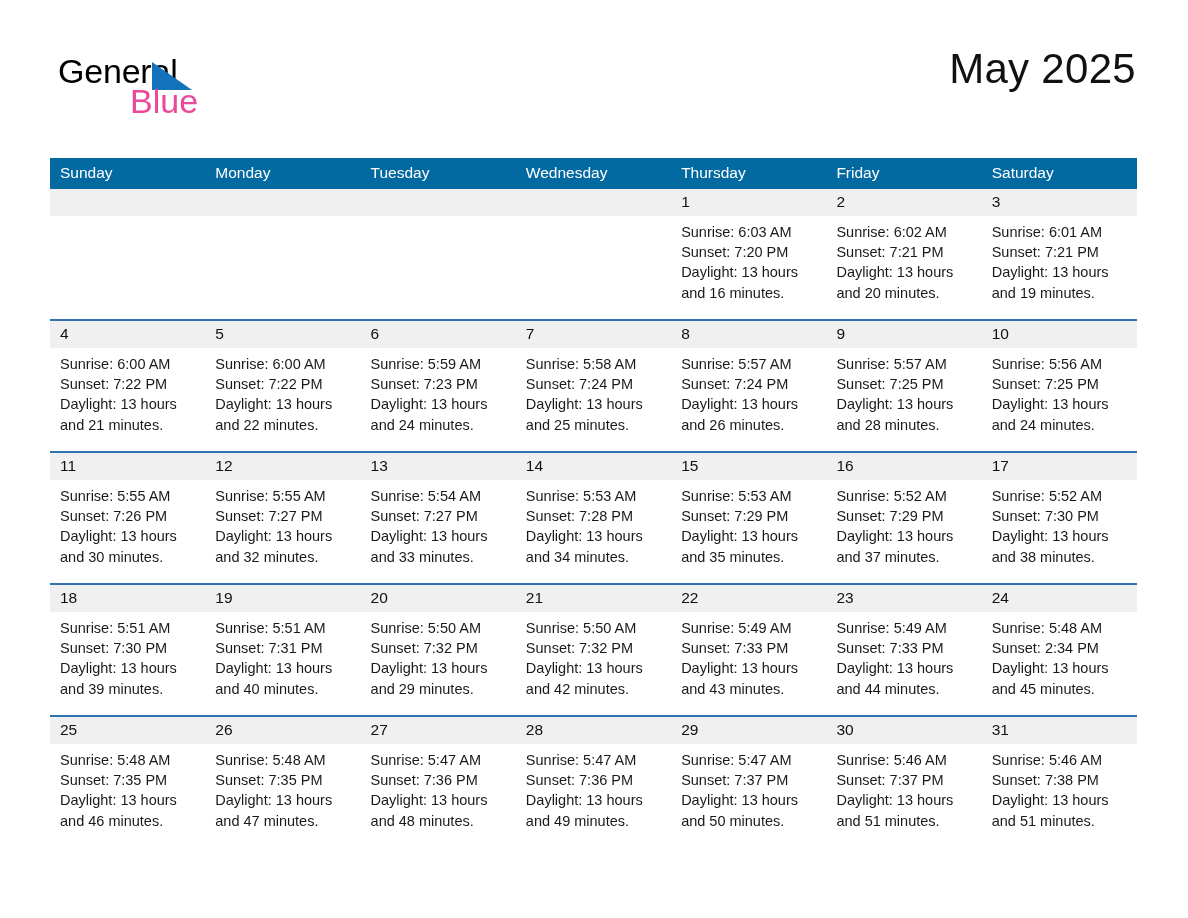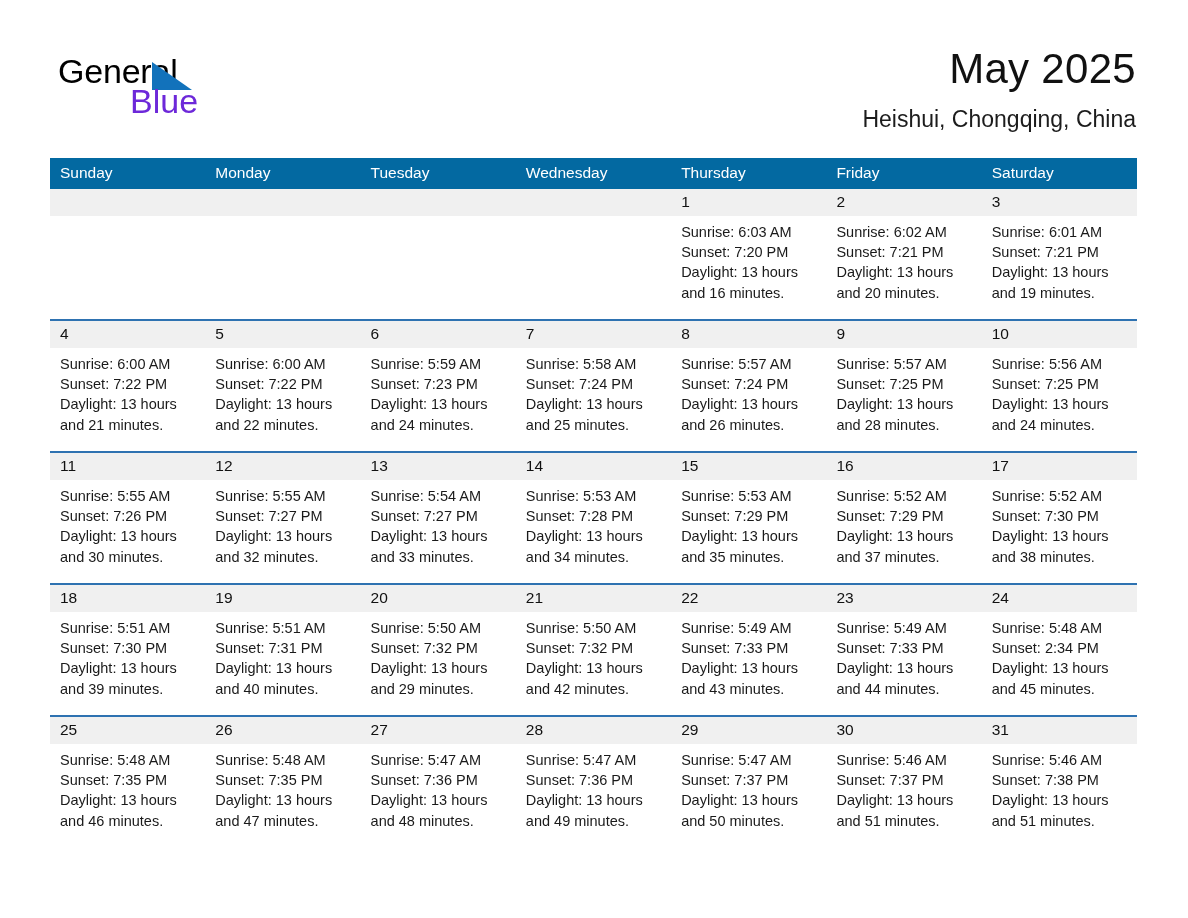--- a/index.html
+++ b/index.html
@@ -55,21 +55,21 @@
     height: 0;
     border-left: 40px solid #1272bb;
     border-top: 28px solid transparent;
   }
   .logo-blue {
     position: absolute;
     left: 72px;
     top: 30px;
     font-size: 34px;
     line-height: 38px;
-    color: #6d28d9;
+    color: #ec4899;
     font-weight: 400;
   }
   .title-block {
     position: absolute;
     right: 52px;
     top: 44px;
     text-align: right;
   }
   .cal-title {
     font-size: 42px;
@@ -147,21 +147,20 @@
   <div class="top-bar">
 
     <div class="logo">
       <span class="logo-general">General</span>
       <span class="logo-triangle"></span>
       <span class="logo-blue">Blue</span>
     </div>
 
     <div class="title-block">
       <h1 class="cal-title">May 2025</h1>
-      <div class="cal-subtitle">Heishui, Chongqing, China</div>
     </div>
 
   </div>
 
   <table class="calendar">
     <thead>
       <tr id="weekday-row">
           <th>Sunday</th>
           <th>Monday</th>
           <th>Tuesday</th>

